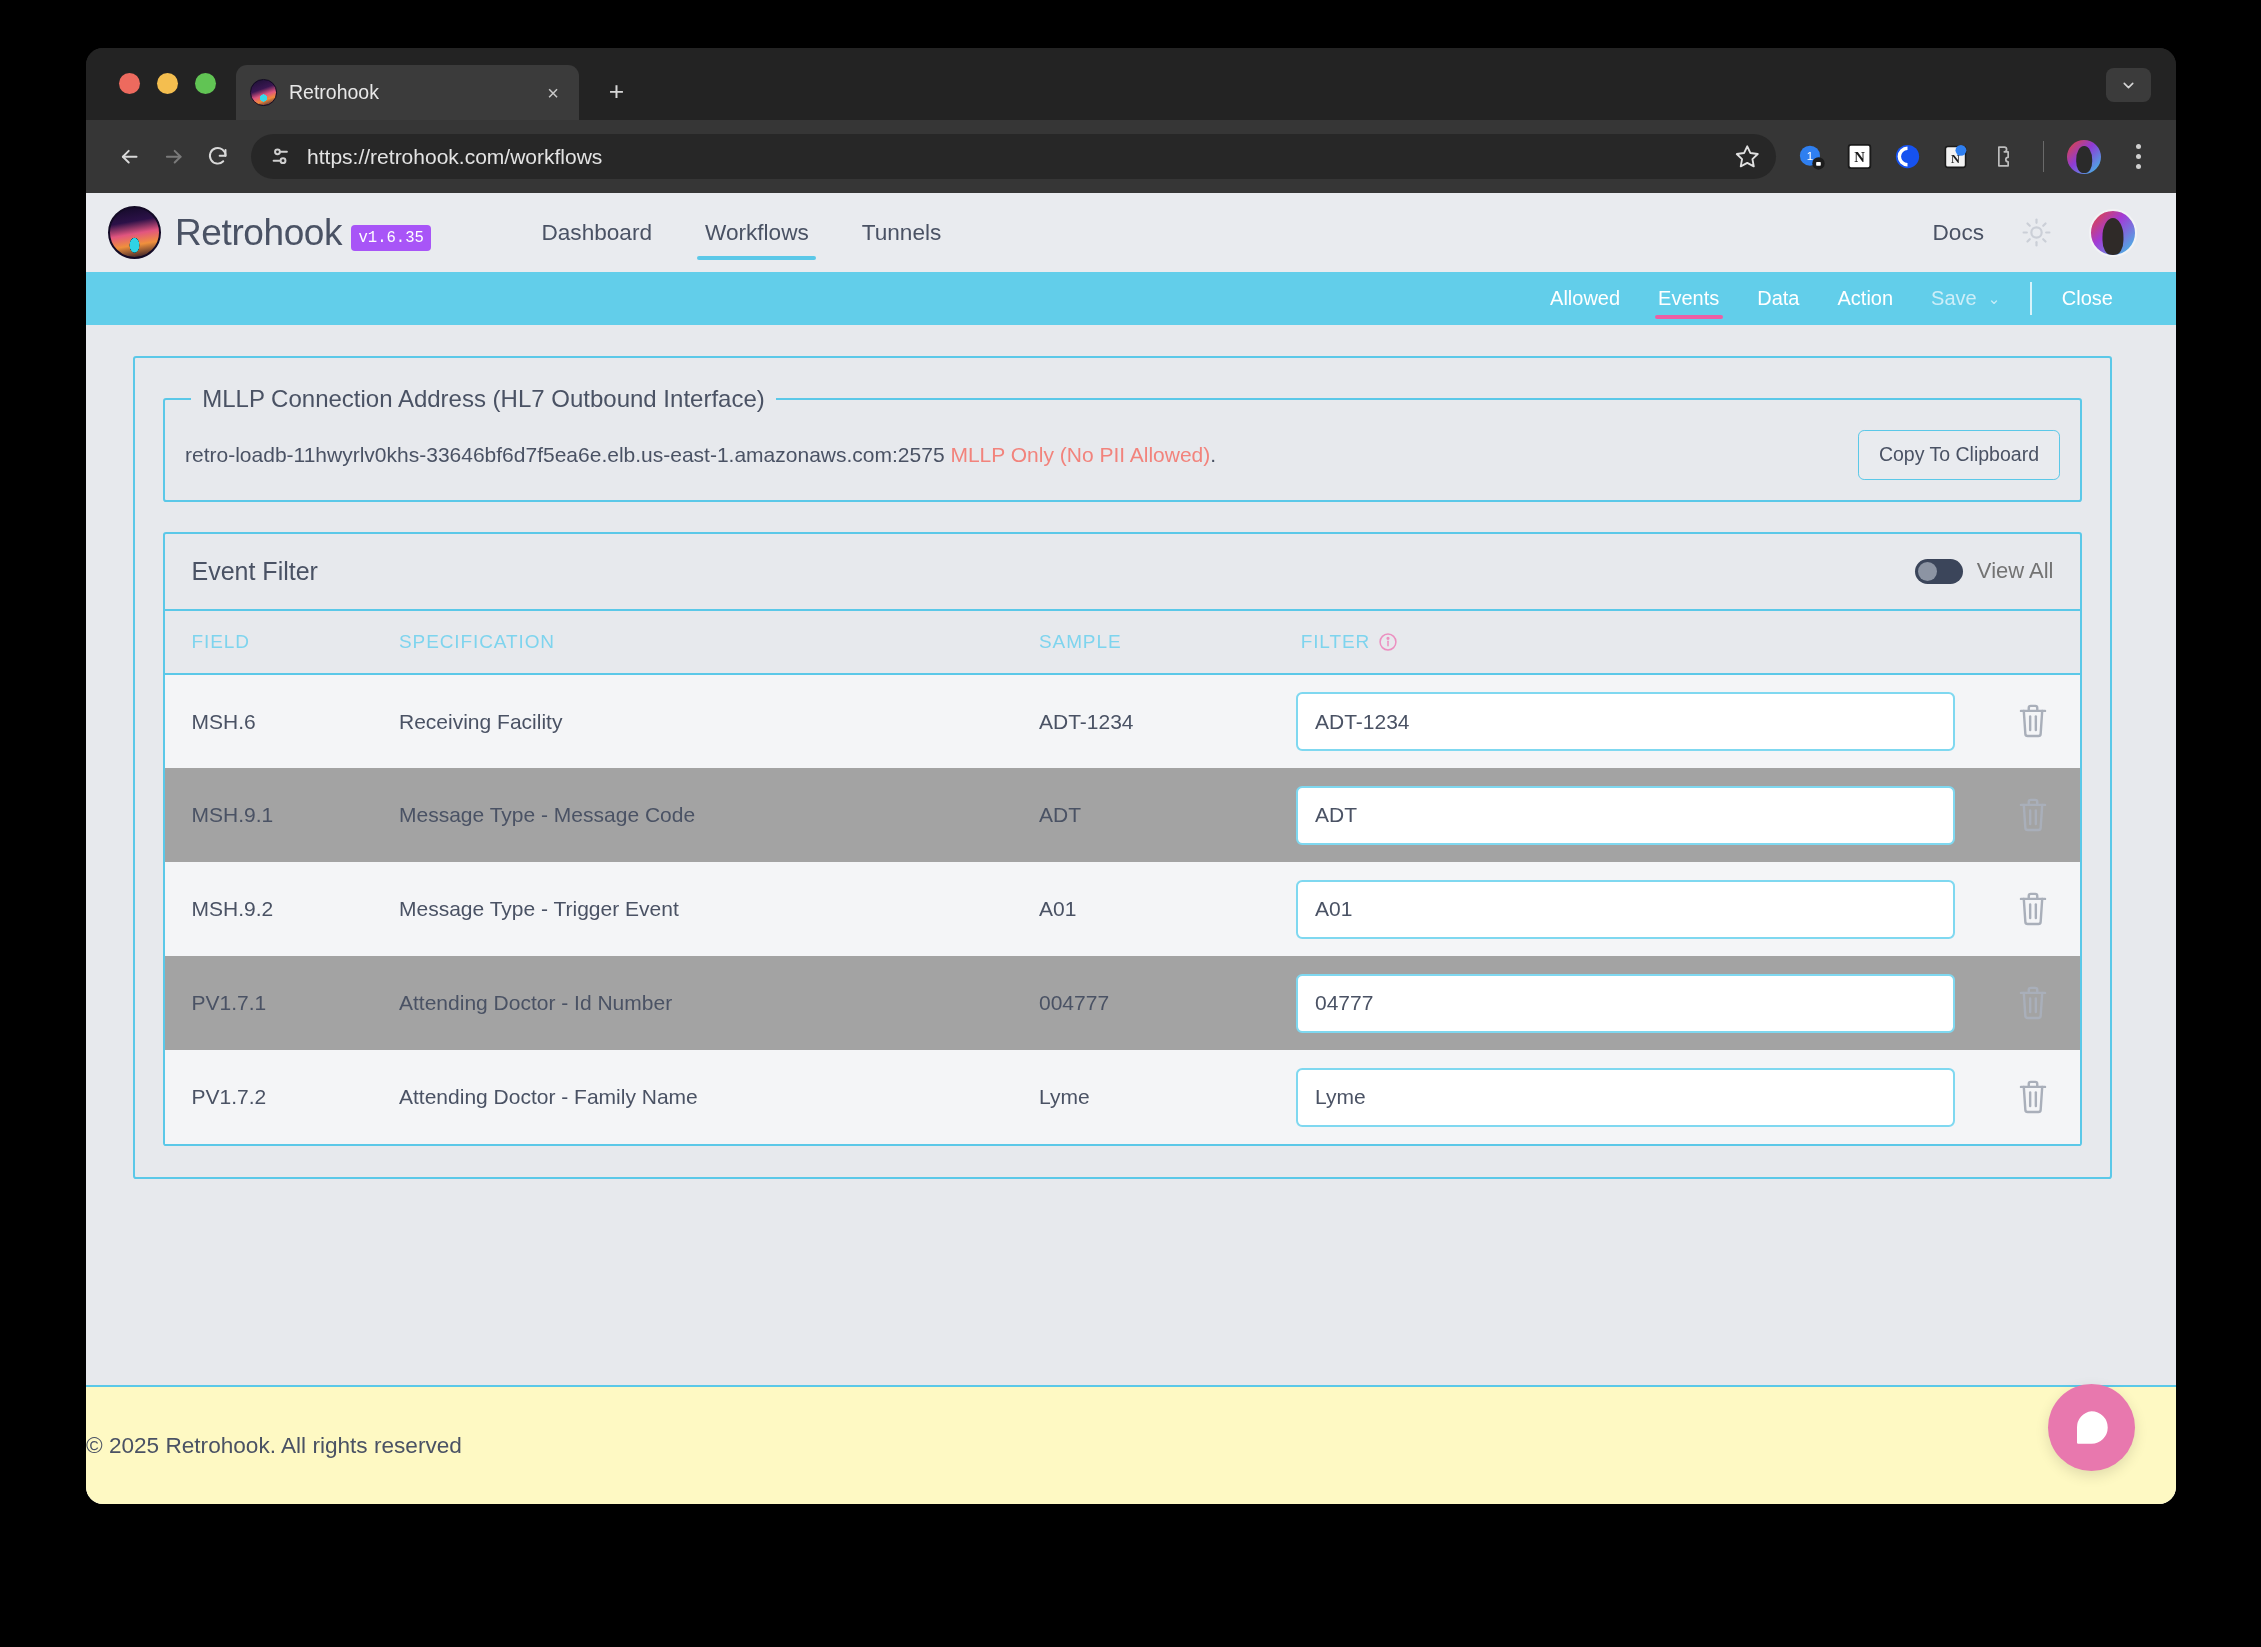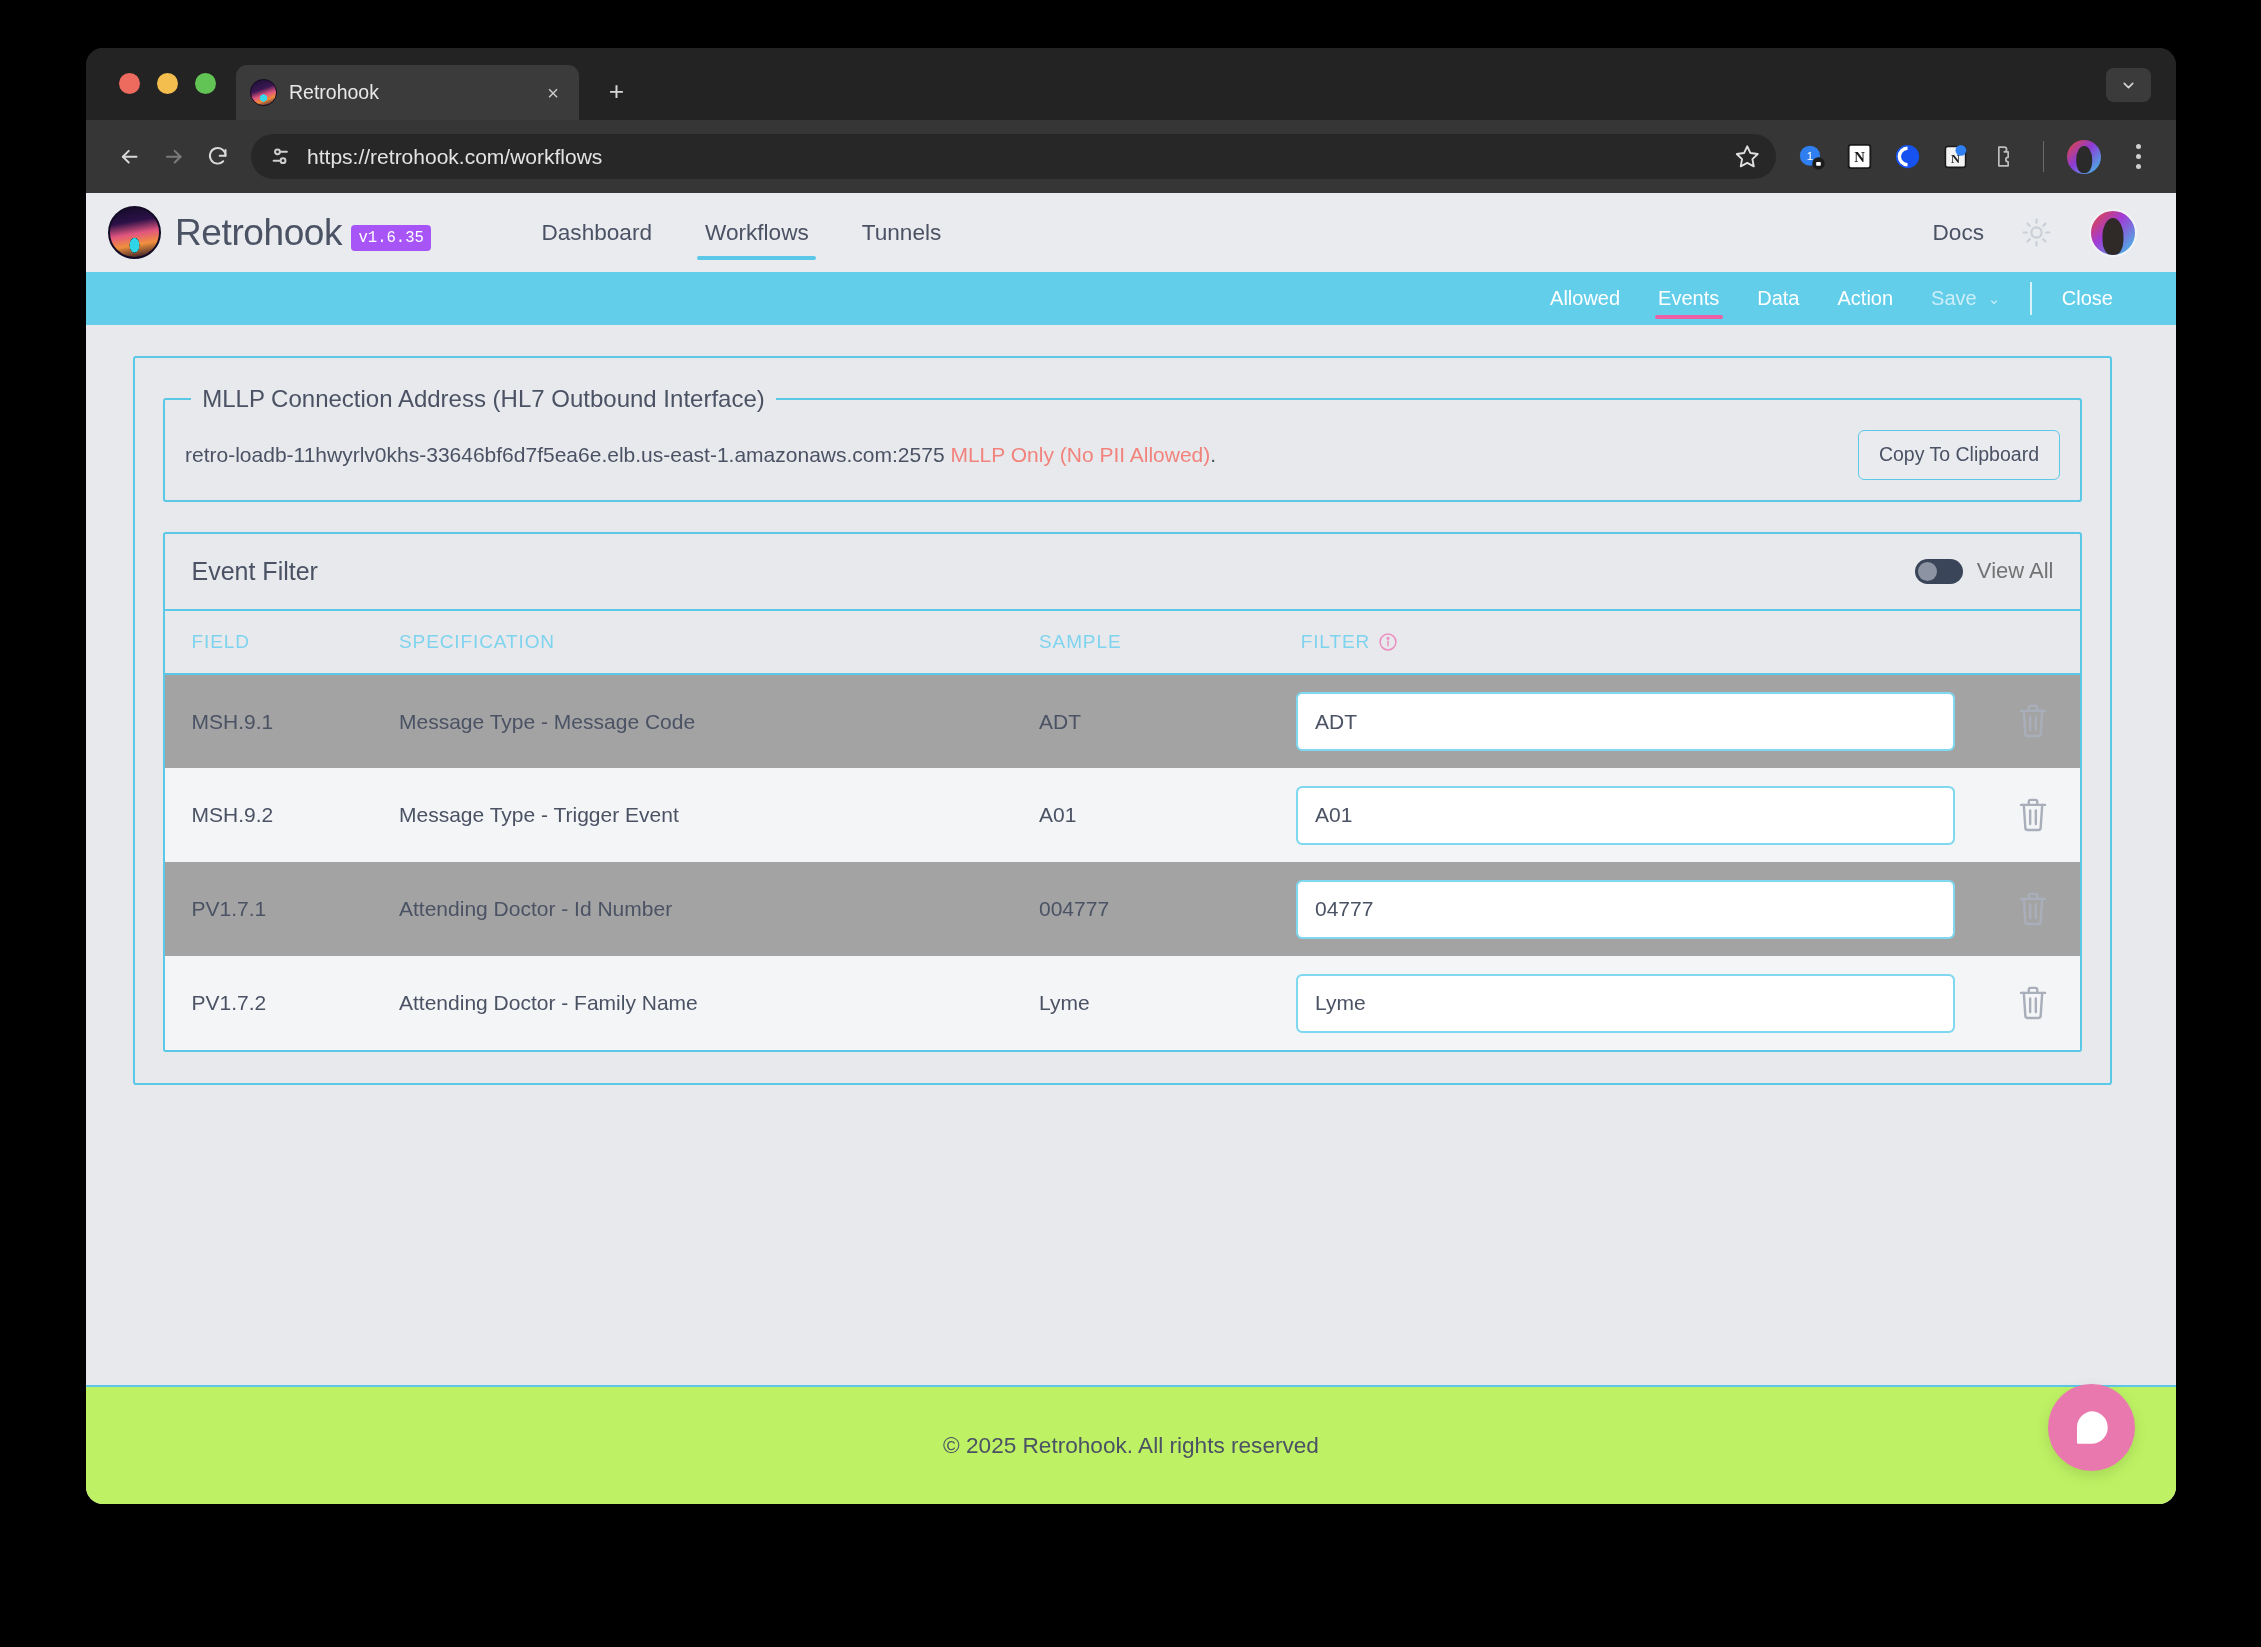--- a/index.html
+++ b/index.html
@@ -323,22 +323,22 @@
     padding: 4.7px; line-height: 0;
   }
   .trash-button svg { width: 34px; height: 39px; }
 
   
   #page-footer {
     position: absolute;
     left: 0; right: 0; bottom: 0;
     height: 119px;
     border-top: 2.3px solid #5BC8E8;
-    display: flex; align-items: center; justify-content: center;
-    background: #bef264;
+    display: flex; align-items: center; 
+    background: #fef9c3;
   }
   #footer-text { font-size: 22.6px; color: #4A5264; }
 
   #chat-bubble-button {
     position: absolute;
     right: 41px; bottom: 33px;
     width: 87px; height: 87px; border-radius: 50%;
     background: #E878AE;
     display: flex; align-items: center; justify-content: center;
     cursor: pointer;
@@ -541,96 +541,115 @@
                           <line x1="12" y1="11" x2="12" y2="16.5"></line>
                           <circle cx="12" cy="7.6" r="1"></circle>
                         </svg>
                     </span>
                   </span>
                 </th>
                 <th></th>
               </tr>
             </thead>
             <tbody>
-              <tr class="even">
-                <td class="c-field">MSH.9.1</td>
-                <td>Message Type - Message Code</td>
-                <td>ADT</td>
+              <tr class="odd">
+                <td class="c-field">MSH.6</td>
+                <td>Receiving Facility</td>
+                <td>ADT-1234</td>
                 <td class="filter-cell">
-                  <input class="filter-input" value="ADT" style="">
+                  <input class="filter-input" value="ADT-1234" style="">
                 </td>
                 <td class="delete-cell">
                   <button class="trash-button">
                     <svg viewBox="0 0 24 26" fill="none" stroke="#A9AFBA" stroke-width="1.7" stroke-linecap="round" stroke-linejoin="round">
                         <path d="M3.5 5.5h17"></path>
                         <path d="M9 5.5V3.4a1.4 1.4 0 0 1 1.4-1.4h3.2A1.4 1.4 0 0 1 15 3.4v2.1"></path>
                         <path d="M5.5 5.5l1.1 16.2a1.6 1.6 0 0 0 1.6 1.5h7.6a1.6 1.6 0 0 0 1.6-1.5l1.1-16.2"></path>
                         <line x1="10" y1="9.5" x2="10" y2="19"></line>
                         <line x1="14" y1="9.5" x2="14" y2="19"></line>
                       </svg>
                   </button>
                 </td>
               </tr>
-              <tr class="odd">
-                <td class="c-field">MSH.9.2</td>
-                <td>Message Type - Trigger Event</td>
-                <td>A01</td>
+              <tr class="even">
+                <td class="c-field">MSH.9.1</td>
+                <td>Message Type - Message Code</td>
+                <td>ADT</td>
                 <td class="filter-cell">
-                  <input class="filter-input" value="A01" style="">
+                  <input class="filter-input" value="ADT" style="">
                 </td>
                 <td class="delete-cell">
                   <button class="trash-button">
                     <svg viewBox="0 0 24 26" fill="none" stroke="#A9AFBA" stroke-width="1.7" stroke-linecap="round" stroke-linejoin="round">
                         <path d="M3.5 5.5h17"></path>
                         <path d="M9 5.5V3.4a1.4 1.4 0 0 1 1.4-1.4h3.2A1.4 1.4 0 0 1 15 3.4v2.1"></path>
                         <path d="M5.5 5.5l1.1 16.2a1.6 1.6 0 0 0 1.6 1.5h7.6a1.6 1.6 0 0 0 1.6-1.5l1.1-16.2"></path>
                         <line x1="10" y1="9.5" x2="10" y2="19"></line>
                         <line x1="14" y1="9.5" x2="14" y2="19"></line>
                       </svg>
                   </button>
                 </td>
               </tr>
-              <tr class="even">
-                <td class="c-field">PV1.7.1</td>
-                <td>Attending Doctor - Id Number</td>
-                <td>004777</td>
+              <tr class="odd">
+                <td class="c-field">MSH.9.2</td>
+                <td>Message Type - Trigger Event</td>
+                <td>A01</td>
                 <td class="filter-cell">
-                  <input class="filter-input" value="04777" style="">
+                  <input class="filter-input" value="A01" style="">
                 </td>
                 <td class="delete-cell">
                   <button class="trash-button">
                     <svg viewBox="0 0 24 26" fill="none" stroke="#A9AFBA" stroke-width="1.7" stroke-linecap="round" stroke-linejoin="round">
                         <path d="M3.5 5.5h17"></path>
                         <path d="M9 5.5V3.4a1.4 1.4 0 0 1 1.4-1.4h3.2A1.4 1.4 0 0 1 15 3.4v2.1"></path>
                         <path d="M5.5 5.5l1.1 16.2a1.6 1.6 0 0 0 1.6 1.5h7.6a1.6 1.6 0 0 0 1.6-1.5l1.1-16.2"></path>
                         <line x1="10" y1="9.5" x2="10" y2="19"></line>
                         <line x1="14" y1="9.5" x2="14" y2="19"></line>
                       </svg>
                   </button>
                 </td>
               </tr>
-              <tr class="odd">
-                <td class="c-field">PV1.7.2</td>
-                <td>Attending Doctor - Family Name</td>
-                <td>Lyme</td>
+              <tr class="even">
+                <td class="c-field">PV1.7.1</td>
+                <td>Attending Doctor - Id Number</td>
+                <td>004777</td>
                 <td class="filter-cell">
-                  <input class="filter-input" value="Lyme" style="">
+                  <input class="filter-input" value="04777" style="">
                 </td>
                 <td class="delete-cell">
                   <button class="trash-button">
                     <svg viewBox="0 0 24 26" fill="none" stroke="#A9AFBA" stroke-width="1.7" stroke-linecap="round" stroke-linejoin="round">
                         <path d="M3.5 5.5h17"></path>
                         <path d="M9 5.5V3.4a1.4 1.4 0 0 1 1.4-1.4h3.2A1.4 1.4 0 0 1 15 3.4v2.1"></path>
                         <path d="M5.5 5.5l1.1 16.2a1.6 1.6 0 0 0 1.6 1.5h7.6a1.6 1.6 0 0 0 1.6-1.5l1.1-16.2"></path>
                         <line x1="10" y1="9.5" x2="10" y2="19"></line>
                         <line x1="14" y1="9.5" x2="14" y2="19"></line>
                       </svg>
                   </button>
                 </td>
               </tr>
+              <tr class="odd">
+                <td class="c-field">PV1.7.2</td>
+                <td>Attending Doctor - Family Name</td>
+                <td>Lyme</td>
+                <td class="filter-cell">
+                  <input class="filter-input" value="Lyme" style="">
+                </td>
+                <td class="delete-cell">
+                  <button class="trash-button">
+                    <svg viewBox="0 0 24 26" fill="none" stroke="#A9AFBA" stroke-width="1.7" stroke-linecap="round" stroke-linejoin="round">
+                        <path d="M3.5 5.5h17"></path>
+                        <path d="M9 5.5V3.4a1.4 1.4 0 0 1 1.4-1.4h3.2A1.4 1.4 0 0 1 15 3.4v2.1"></path>
+                        <path d="M5.5 5.5l1.1 16.2a1.6 1.6 0 0 0 1.6 1.5h7.6a1.6 1.6 0 0 0 1.6-1.5l1.1-16.2"></path>
+                        <line x1="10" y1="9.5" x2="10" y2="19"></line>
+                        <line x1="14" y1="9.5" x2="14" y2="19"></line>
+                      </svg>
+                  </button>
+                </td>
+              </tr>
             </tbody>
           </table>
         </div>
 
       </div>
     </div>
 
     <div id="page-footer">
       <span id="footer-text">© 2025 Retrohook. All rights reserved</span>
     </div>

